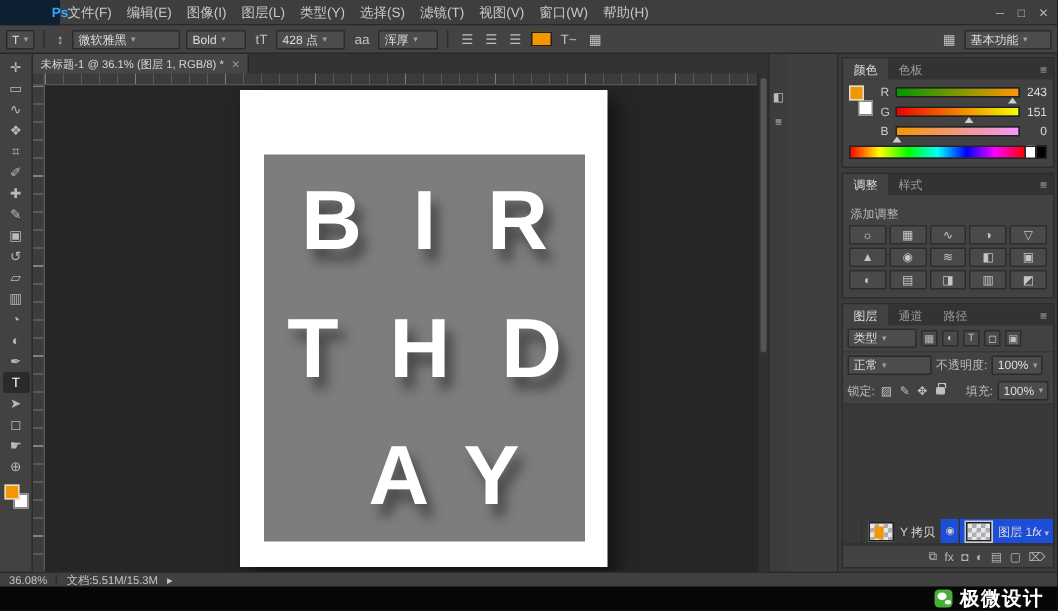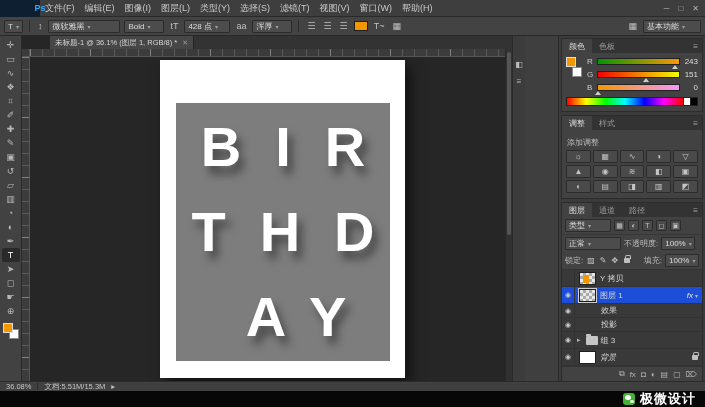--- a/index.html
+++ b/index.html
@@ -28,21 +28,21 @@
   .main{display:flex;height:345px;}
 
   .toolbar{width:22px;background:#424242;border-right:1px solid #2a2a2a;display:flex;flex-direction:column;align-items:center;padding-top:2px;flex:none;}
   .tool{width:18px;height:14px;display:flex;align-items:center;justify-content:center;color:#b9b9b9;font-size:9px;border-radius:2px;flex:none;}
   .tool.active{background:#2a2a2a;color:#fff;}
   .swatches{position:relative;width:16px;height:16px;margin-top:5px;flex:none;}
   .bgsw{position:absolute;right:0;bottom:0;width:10px;height:10px;background:#fff;border:1px solid #888;}
   .fgsw{position:absolute;left:0;top:0;width:10px;height:10px;border:1px solid #ddd;}
 
   .canvaszone{flex:1;position:relative;background:#262626;overflow:hidden;}
-  .tabbar{height:15px;background:#333;display:flex;border-bottom:1px solid #252525;margin-left:28px;}
+  .tabbar{height:15px;background:#333;display:flex;border-bottom:1px solid #252525;}
   .doctab{background:#474747;padding:0 5px;display:flex;align-items:center;gap:5px;font-size:7.5px;color:#d5d5d5;border-right:1px solid #262626;}
   .tabclose{color:#999;font-size:7px;}
   .rulerx{position:absolute;left:8px;right:7px;top:13px;height:8px;background:#3c3c3c;border-bottom:1px solid #555;
     background-image:repeating-linear-gradient(to right,#808080 0 1px,transparent 1px 60px),repeating-linear-gradient(to right,#5a5a5a 0 1px,transparent 1px 12px);}
   .rulery{position:absolute;left:0;top:21px;bottom:0;width:8px;background:#3c3c3c;border-right:1px solid #555;
     background-image:repeating-linear-gradient(to bottom,#808080 0 1px,transparent 1px 60px),repeating-linear-gradient(to bottom,#5a5a5a 0 1px,transparent 1px 12px);}
   .rulercorner{position:absolute;left:0;top:13px;width:8px;height:8px;background:#3c3c3c;border-right:1px solid #555;border-bottom:1px solid #555;}
   .canvas{position:absolute;left:8px;top:21px;right:7px;bottom:0;background:#262626;}
   .page{position:absolute;left:130px;top:3px;width:245px;height:318px;box-shadow:6px 6px 12px rgba(0,0,0,.55);}
   .graypanel{position:absolute;left:16px;top:43px;width:214px;height:258px;display:flex;flex-direction:column;justify-content:space-between;padding:4px 14px;overflow:hidden;}
@@ -83,21 +83,21 @@
 
   .layerspanel{flex:1;}
   .lfilter,.lblend,.llock{display:flex;align-items:center;gap:3px;padding:2px 3px;flex:none;}
   .lfilter{border-bottom:1px solid #383838;}
   .llock{border-bottom:1px solid #333;}
   .ficon{width:11px;height:11px;background:#4a4a4a;border:1px solid #2c2c2c;display:flex;align-items:center;justify-content:center;color:#c0c0c0;font-size:7px;border-radius:1px;flex:none;}
   .llabel{color:#bbb;white-space:nowrap;}
   .lockico{color:#c0c0c0;font-size:8px;padding:0 1px;}
   .padlock{width:6px;height:5px;background:#c0c0c0;position:relative;border-radius:1px;margin-left:2px;}
   .padlock::before{content:"";position:absolute;top:-3px;left:1px;width:4px;height:3px;border:1px solid #c0c0c0;border-bottom:none;border-radius:2px 2px 0 0;}
-  .llist{flex:1;background:#393939;overflow:hidden;display:flex;flex-direction:column;}
+  .llist{flex:1;background:#393939;overflow:hidden;display:flex;flex-direction:row;align-items:flex-end;}
   .lrow{display:flex;align-items:center;height:17px;border-bottom:1px solid #323232;padding-right:4px;flex:none;}
   .lrow.sub{height:14px;}
   .lrow.selected{background:#1d4ed8;}
   .leye{width:13px;align-self:stretch;border-right:1px solid #323232;display:flex;align-items:center;justify-content:center;color:#ccc;font-size:7px;flex:none;}
   .lthumb{width:17px;height:13px;margin:0 4px;border:1px solid #1f1f1f;flex:none;position:relative;}
   .checker{background-color:#e8e8e8;background-image:linear-gradient(45deg,#aaa 25%,transparent 25%,transparent 75%,#aaa 75%),linear-gradient(45deg,#aaa 25%,transparent 25%,transparent 75%,#aaa 75%);background-size:6px 6px;background-position:0 0,3px 3px;}
   .lthumb .blob{position:absolute;left:3px;top:2px;width:6px;height:8px;}
   .lname{color:#d6d6d6;white-space:nowrap;}
   .lname.italic{font-style:italic;}
   .lfx{margin-left:auto;color:#e2e2e2;font-style:italic;}

